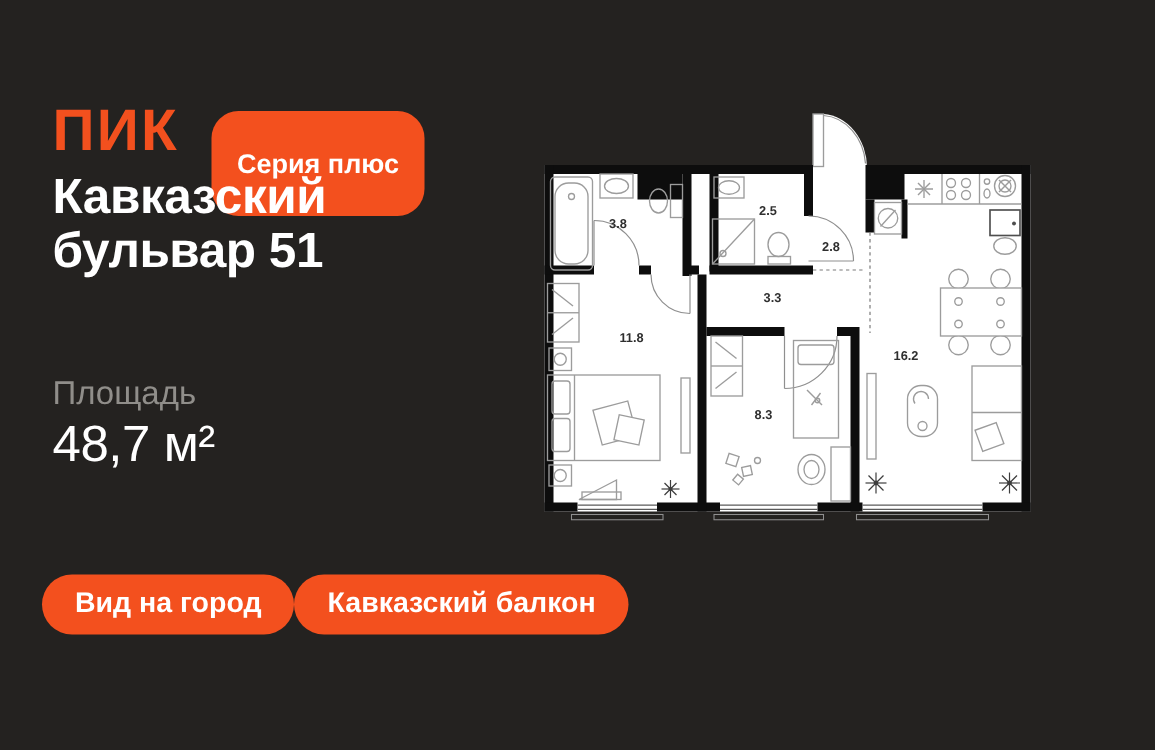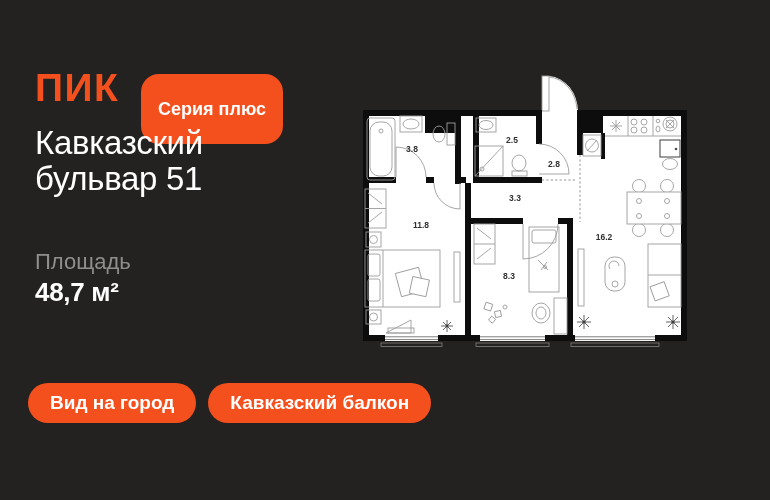--- a/index.html
+++ b/index.html
@@ -22,34 +22,34 @@
     color:var(--accent);font-size:39px;font-weight:bold;letter-spacing:1.5px;
     line-height:1;cursor:pointer;
   }
   .badge{
     position:absolute;left:141px;top:74px;
     background:var(--accent);color:var(--text-primary);
     font-size:18px;font-weight:bold;line-height:20px;
     padding:25px 17px;border-radius:18px;cursor:pointer;
   }
   .title{
-    position:absolute;left:35px;top:125px;width:258px;
-    color:var(--text-primary);font-size:33px;font-weight:normal;
+    position:absolute;left:35px;top:113px;width:258px;
+    color:var(--text-primary);font-size:33px;font-weight:bold;
     line-height:1.1;letter-spacing:-0.3px;
   }
   .area-label{
     position:absolute;left:35px;top:249px;
     color:var(--text-secondary);font-size:22px;font-weight:500;
   }
   .area-value{
     position:absolute;left:35px;top:277px;
-    color:var(--text-primary);font-size:26px;font-weight:bold;letter-spacing:-0.3px;text-align:center;
+    color:var(--text-primary);font-size:34px;font-weight:normal;letter-spacing:-0.3px;text-align:center;
   }
   .features{
-    position:absolute;left:28px;top:383px;display:flex;gap:12px;
+    position:absolute;left:28px;top:383px;display:flex;
   }
   .pill{
     background:var(--accent);color:var(--text-primary);
     font-size:19px;font-weight:bold;line-height:22px;
     padding:9px 22px;border-radius:21px;white-space:nowrap;cursor:pointer;
   }
   .plan{position:absolute;left:348px;top:60px;width:365px;height:290px;}
   
   .bg{fill:var(--plan-bg);}
   .wall{fill:var(--plan-walls);}

